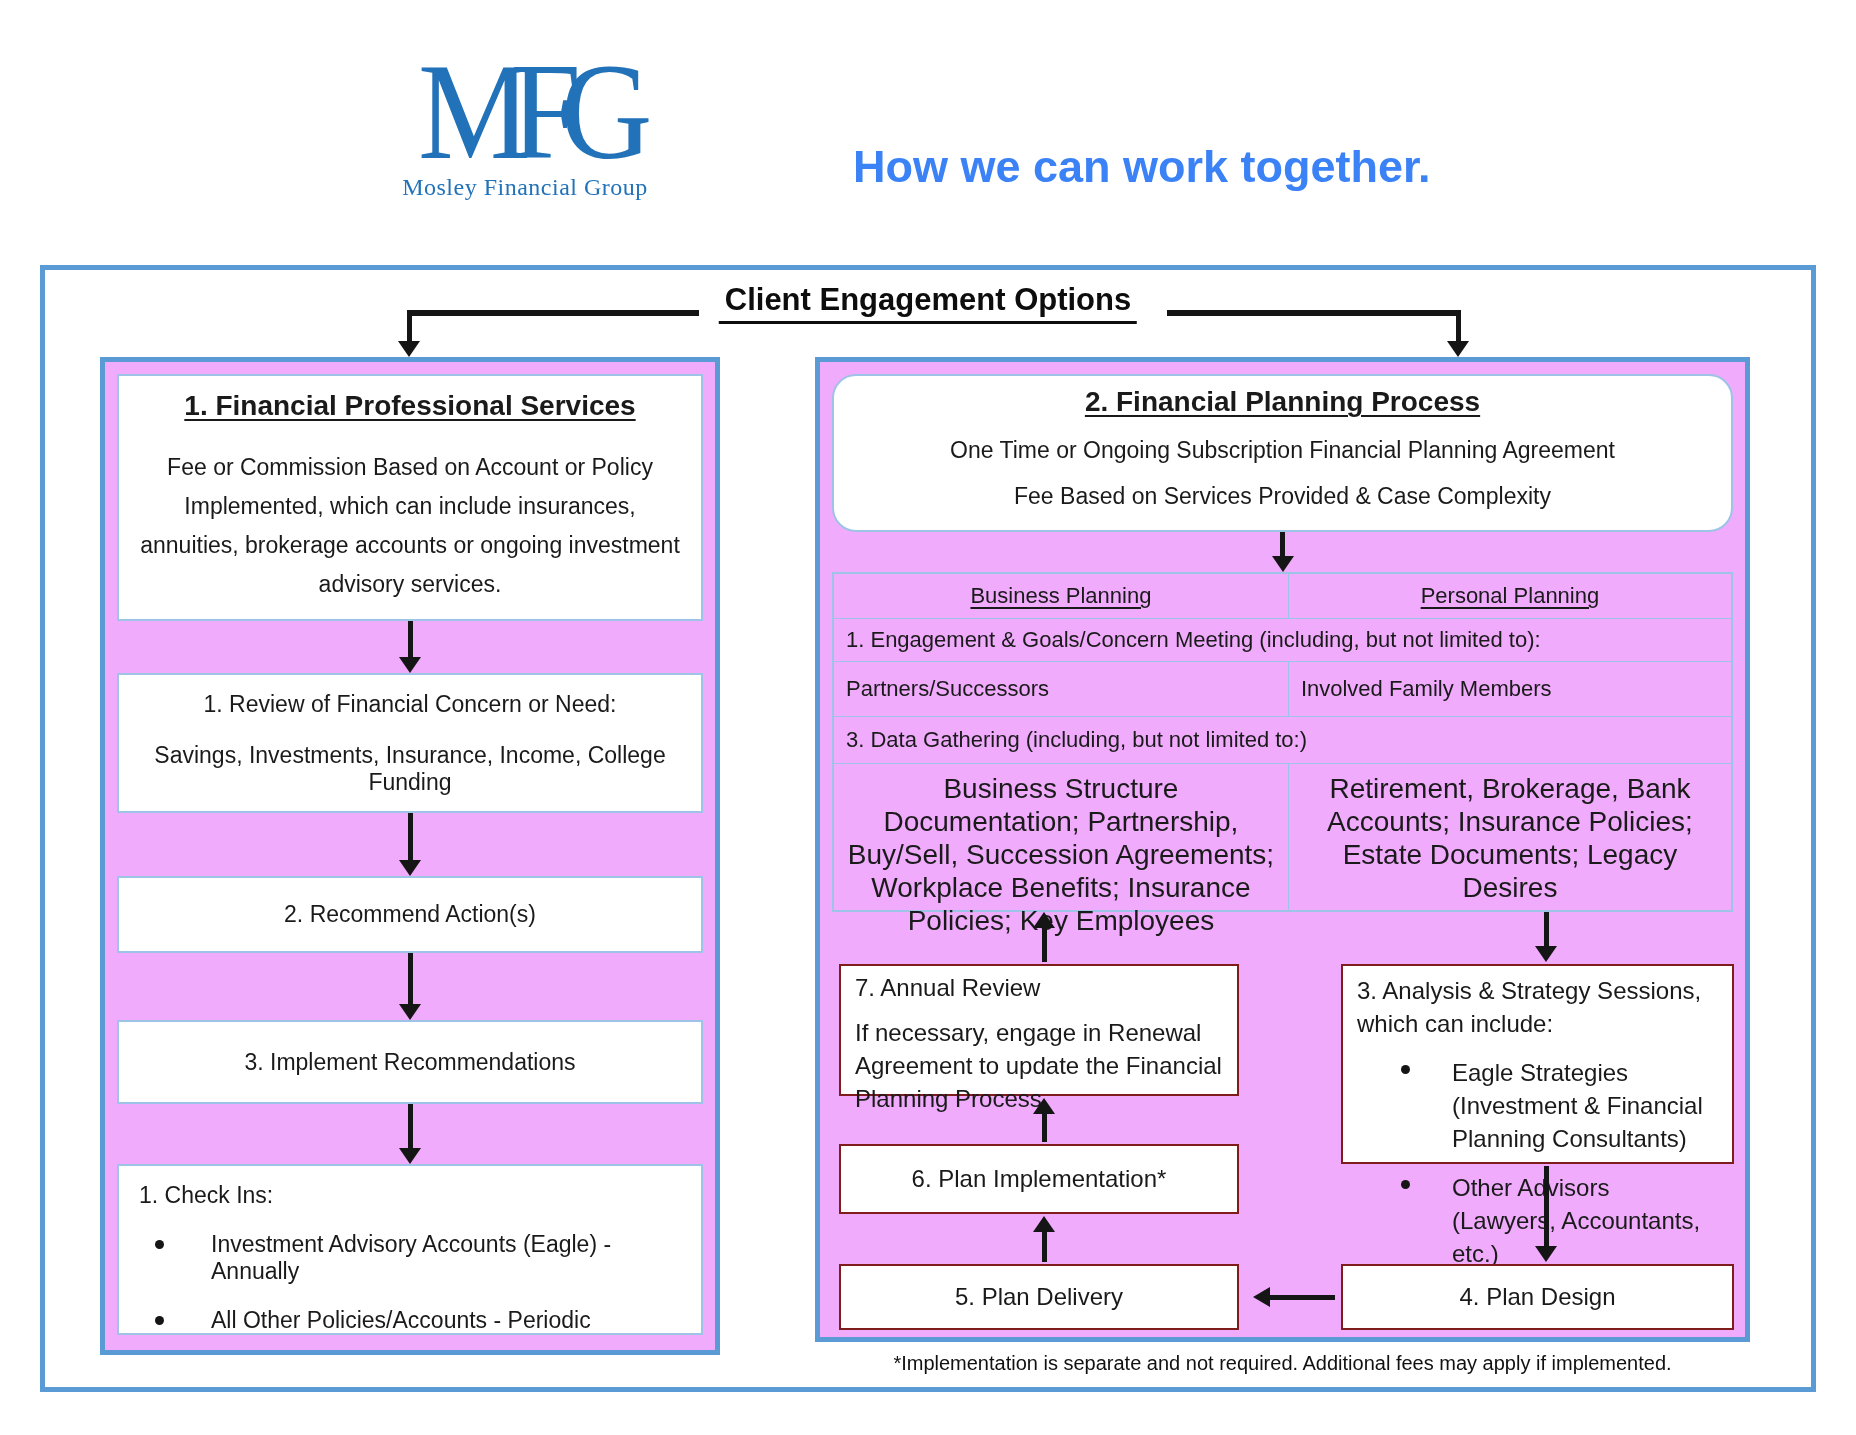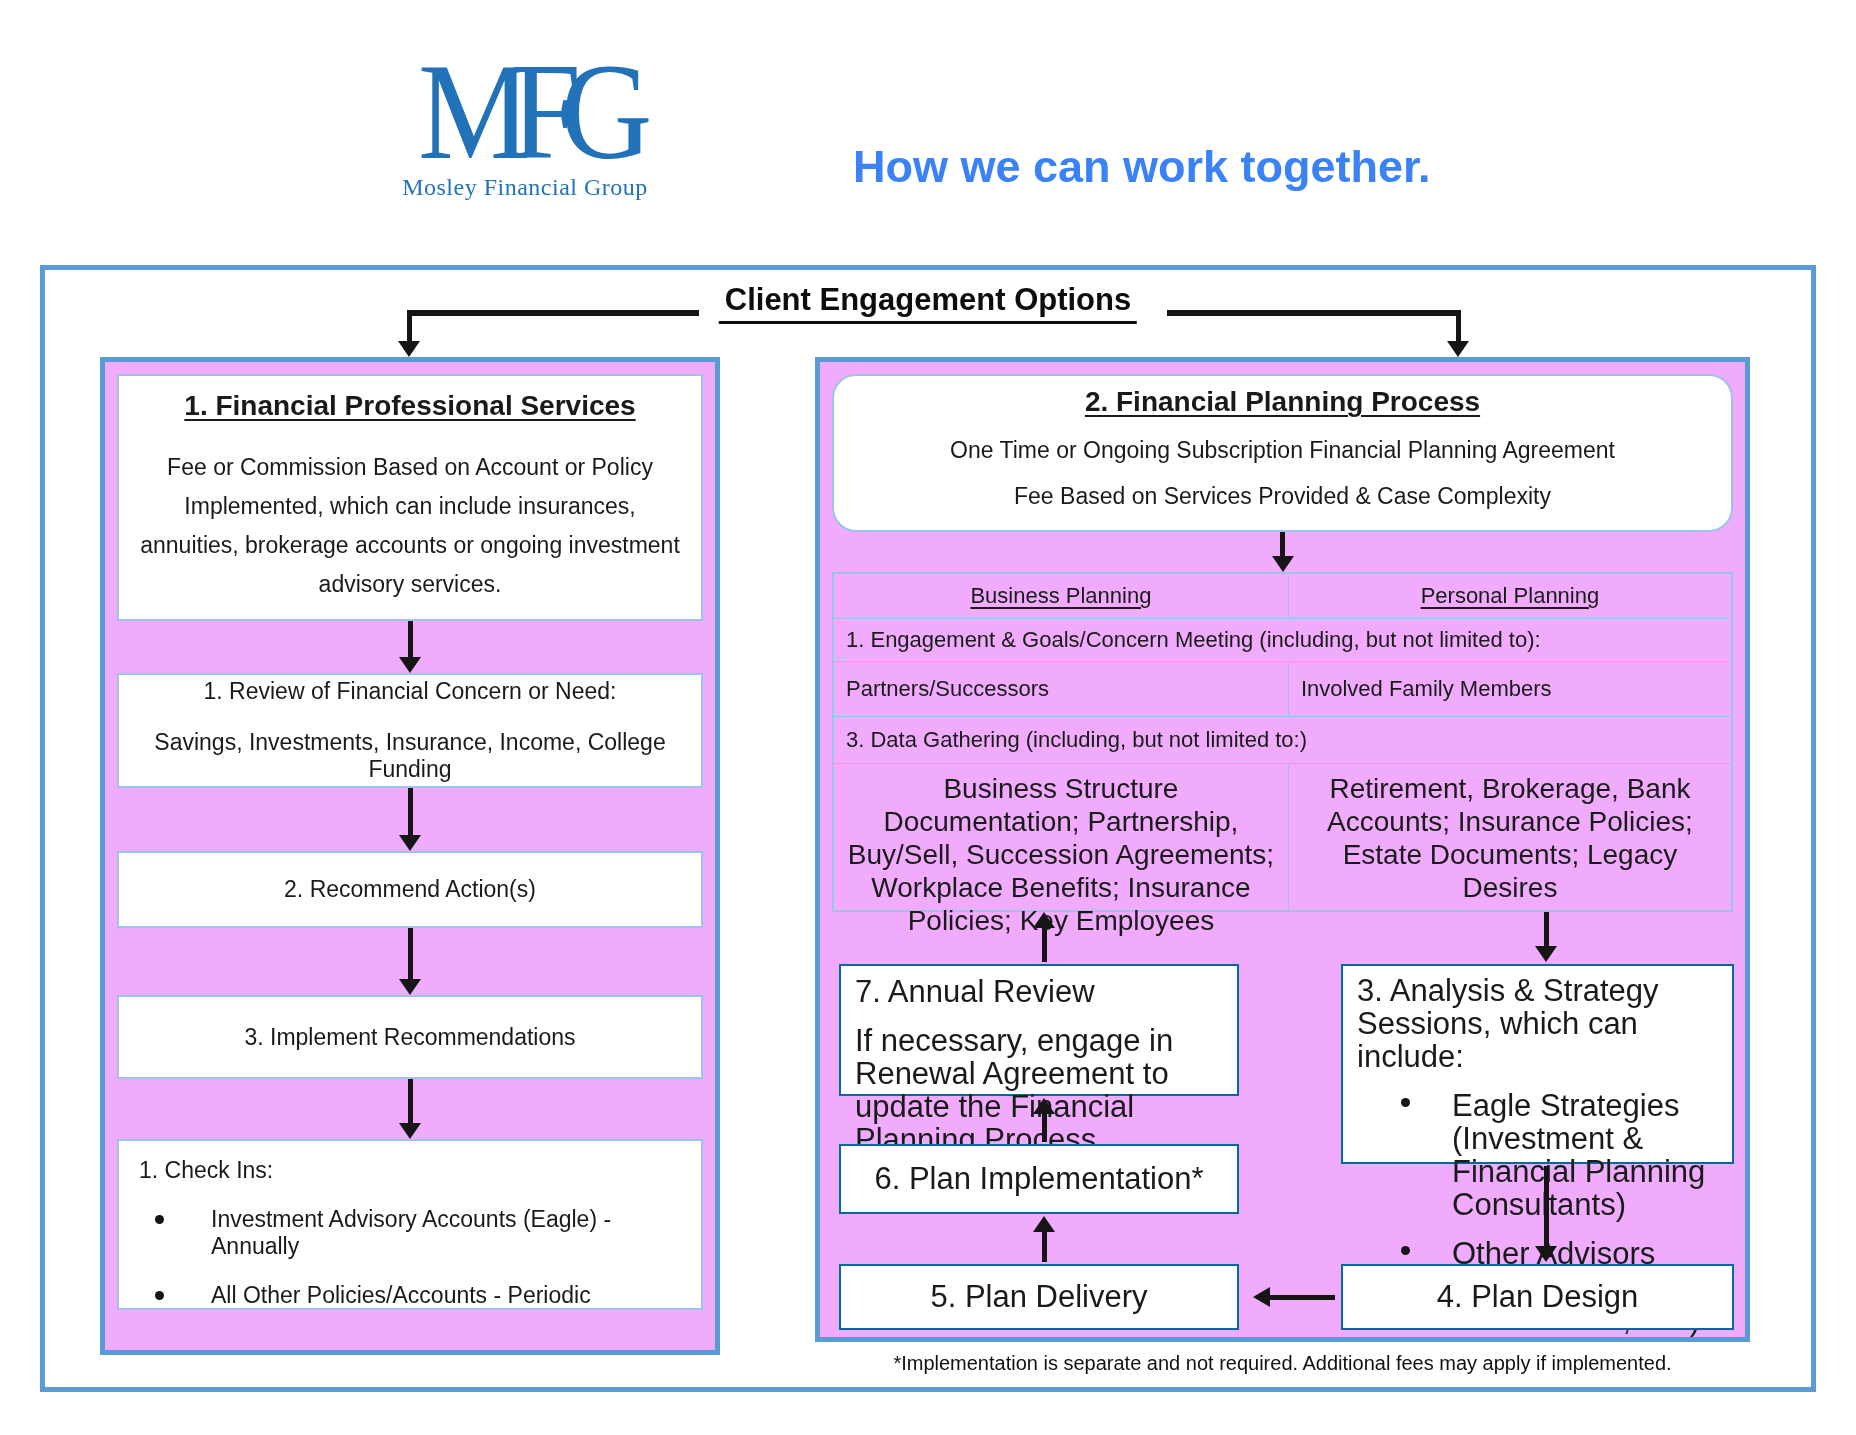--- a/index.html
+++ b/index.html
@@ -40,21 +40,21 @@
   .panel.left{left:55px;top:87px;width:620px;height:998px;}
   .panel.right{left:770px;top:87px;width:935px;height:985px;}
   .box{border:2px solid #9DC3E6;box-sizing:border-box;background:#fff;}
   .b-title{font-size:28px;font-weight:bold;text-decoration:underline;text-decoration-thickness:2px;text-underline-offset:4px;text-align:center;}
   .txt{font-size:23px;}
 
   
   .lp-head{height:247px;display:flex;flex-direction:column;align-items:center;padding-top:14px;}
   .lp-head .desc{margin-top:26px;padding:0 16px;text-align:center;line-height:39px;}
   .lp-arrow1{height:52px;}
-  .lp-step1{height:115px;display:flex;flex-direction:column;align-items:center;justify-content:center;gap:24px;text-align:center;}
+  .lp-step1{height:140px;display:flex;flex-direction:column;align-items:center;justify-content:center;gap:24px;text-align:center;}
   .lp-arrow2{height:63px;}
   .lp-step2{height:77px;display:flex;align-items:center;justify-content:center;}
   .lp-arrow3{height:67px;}
   .lp-step3{height:84px;display:flex;align-items:center;justify-content:center;}
   .lp-arrow4{height:60px;}
   .lp-check{height:171px;padding:16px 20px;box-sizing:border-box;}
   .bullet-li{position:relative;padding-left:72px;margin-top:22px;}
   .dot{position:absolute;left:16px;top:9px;width:9px;height:9px;border-radius:50%;background:#151515;}
 
   
@@ -65,21 +65,21 @@
   .trow{display:grid;grid-template-columns:50.6% 1fr;border-top:1px solid #9DC3E6;}
   .trow:first-child{border-top:none;}
   .tcell{padding:19px 12px;box-sizing:border-box;font-size:22px;display:flex;align-items:center;}
   .tcell.c2{border-left:1px solid #9DC3E6;}
   .tcell.hdr{justify-content:center;text-decoration:underline;text-underline-offset:4px;}
   .trow.full{display:block;}
   .trow.full .tcell{width:100%;}
   .h44{height:44px;} .h42{height:42px;} .h54{height:54px;} .h46{height:46px;}
   .tdata{height:146px;align-items:flex-start;line-height:33px;font-size:28px;padding-top:8px;text-align:center;}
   .flow{position:relative;flex:1;}
-  .fbox{position:absolute;border:2px solid #0369a1;box-sizing:border-box;background:#fff;font-size:31px;}
+  .fbox{position:absolute;border:2px solid #7f1d1d;box-sizing:border-box;background:#fff;font-size:24px;}
   .fbox.centered{display:flex;align-items:center;justify-content:center;}
   .box7{left:7px;top:52px;width:400px;height:132px;padding:8px 14px;}
   .box7 .body{margin-top:14px;line-height:33px;}
   .box3{left:509px;top:52px;width:393px;height:200px;padding:8px 14px;line-height:33px;}
   .box3 .bullet-li{padding-left:95px;margin-top:16px;}
   .box3 .dot{left:44px;}
   .box6{left:7px;top:232px;width:400px;height:70px;}
   .box5{left:7px;top:352px;width:400px;height:66px;}
   .box4{left:509px;top:352px;width:393px;height:66px;}
   .a-up-a{left:201px;top:0;height:50px;width:22px;}

